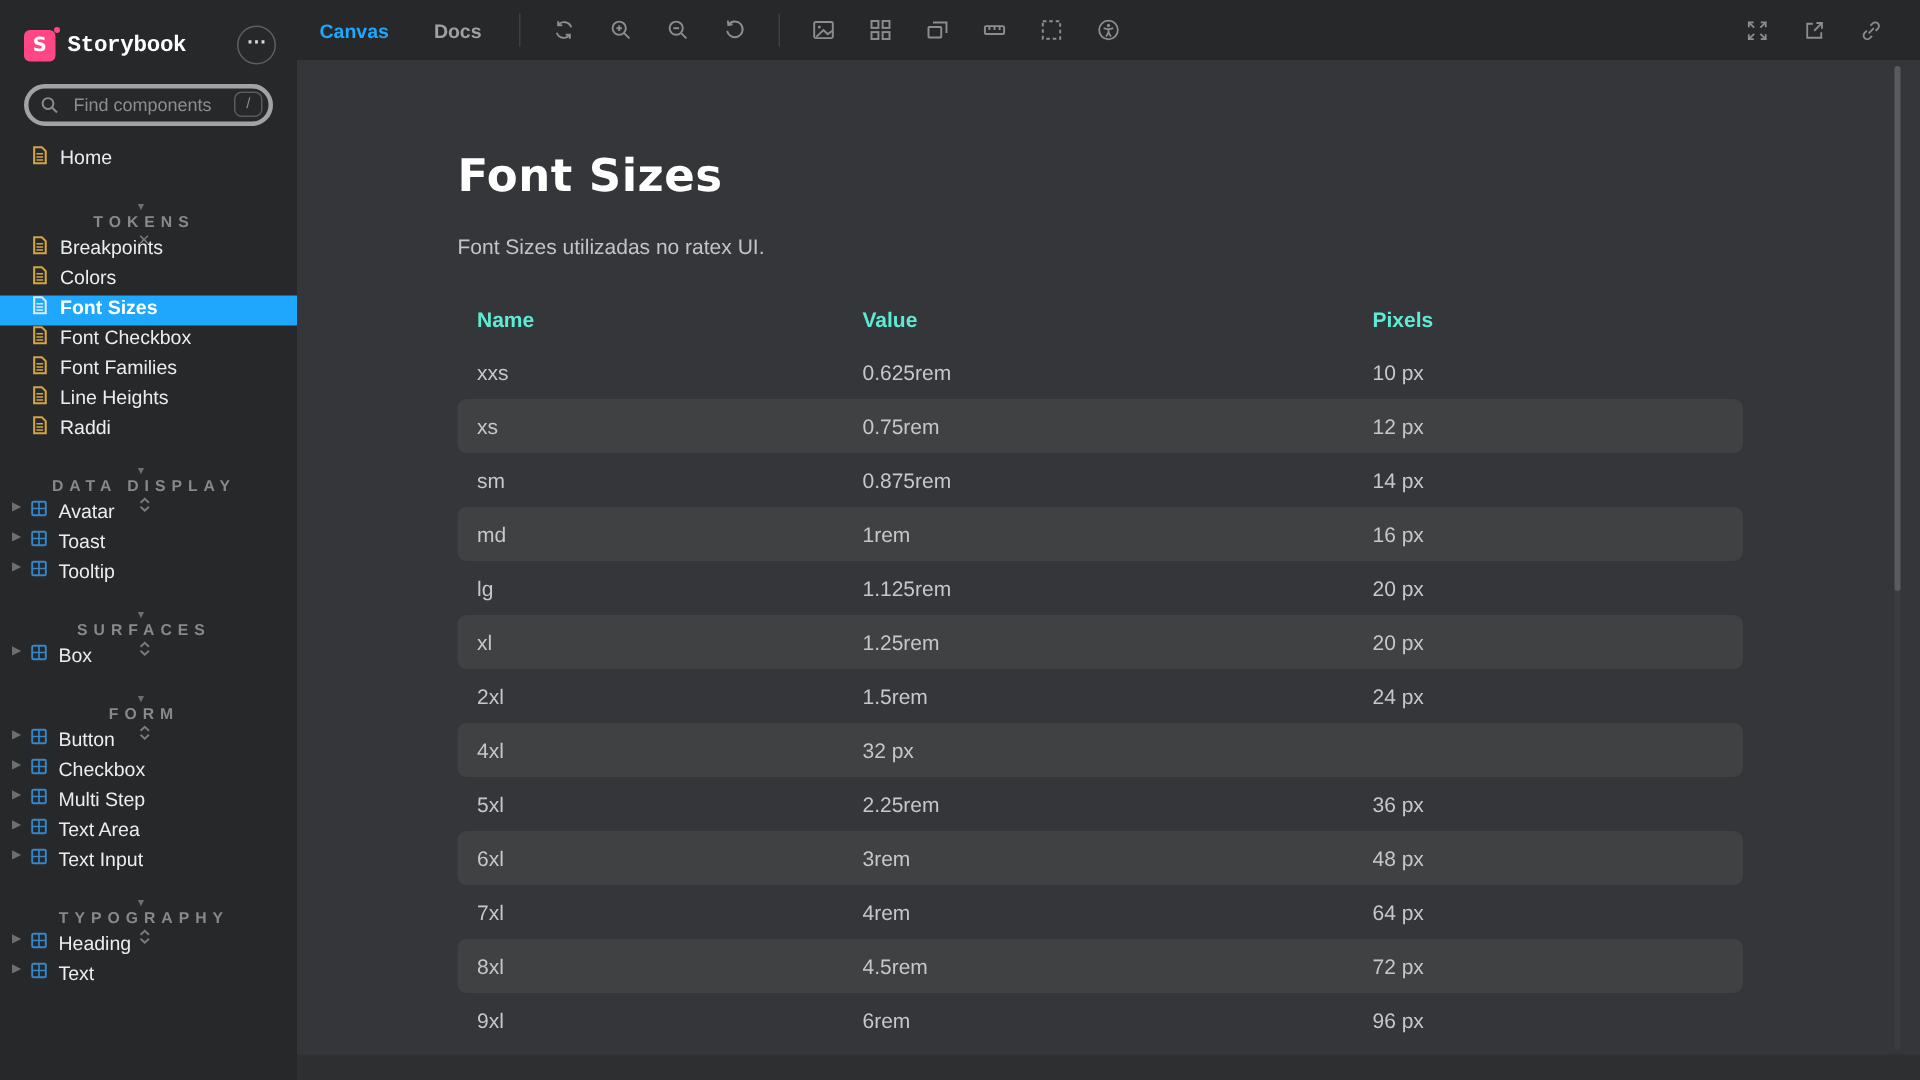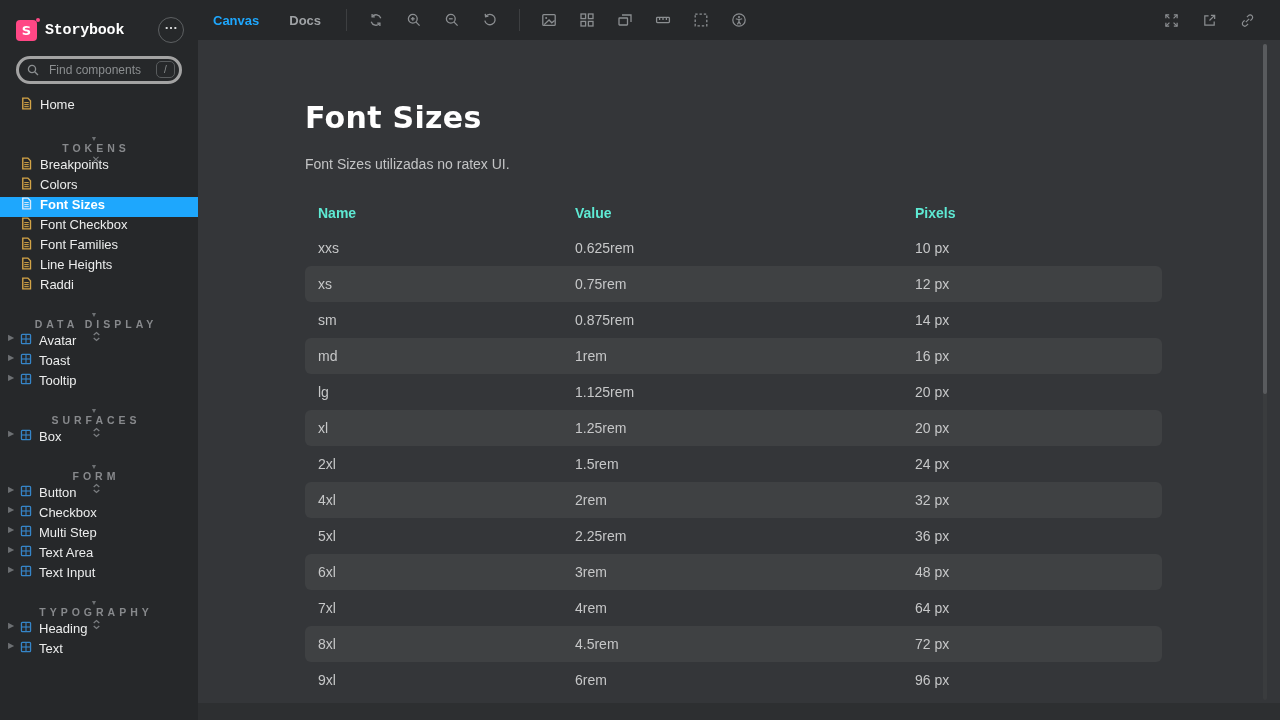--- a/index.html
+++ b/index.html
@@ -487,21 +487,20 @@
           <div>1.25rem</div>
           <div>20 px</div>
         </div>
         <div class="t-row">
           <div>2xl</div>
           <div>1.5rem</div>
           <div>24 px</div>
         </div>
         <div class="t-row">
           <div>4xl</div>
-          <div>2rem</div>
           <div>32 px</div>
         </div>
         <div class="t-row">
           <div>5xl</div>
           <div>2.25rem</div>
           <div>36 px</div>
         </div>
         <div class="t-row">
           <div>6xl</div>
           <div>3rem</div>

